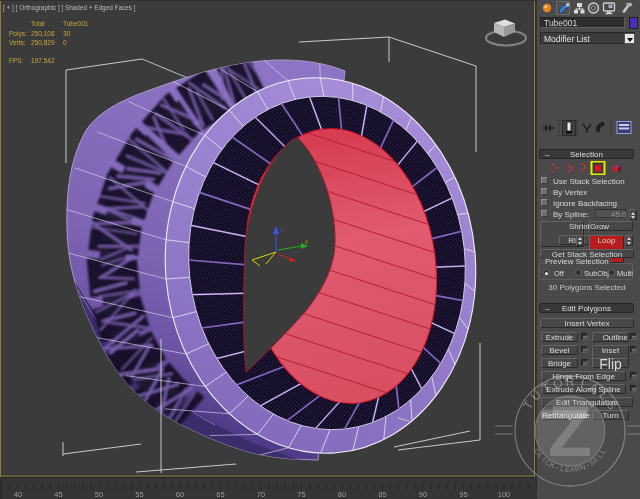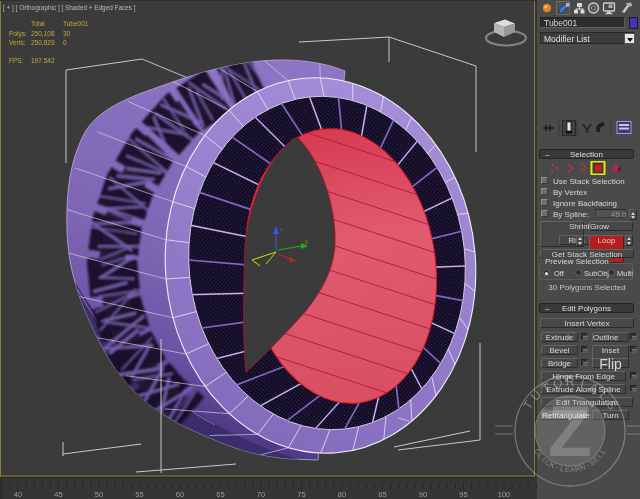--- a/index.html
+++ b/index.html
@@ -472,21 +472,21 @@
 <div style="position:absolute;left:47px;top:269px;font-size:7.5px;color:#d8d8d8;white-space:nowrap">SubObj</div>
 <div style="position:absolute;left:71px;top:269px;width:7px;height:7px;border-radius:4px;background:#2e2e2e;border:1px solid #666"></div>
 <div style="position:absolute;left:80px;top:269px;font-size:7.5px;color:#d8d8d8;white-space:nowrap">Multi</div>
 <div style="position:absolute;left:0;top:283px;width:100px;text-align:center;font-size:8px;color:#c6c6c6">30 Polygons Selected</div>
 <div style="position:absolute;left:2px;top:303px;width:95px;height:10px;background:#393939;border:1px solid #252525;border-radius:2px;color:#dedede;font-size:8px;line-height:10px;text-align:center"><span style="position:absolute;left:5px;top:0">–</span>Edit Polygons</div>
 <div style="background:#474747;border:1px solid #2c2c2c;border-top-color:#646464;border-left-color:#646464;border-radius:2px;color:#d8d8d8;font-size:8px;text-align:center;position:absolute;left:3px;top:318px;width:94px;height:10px;line-height:10px;">Insert Vertex</div>
 <div style="background:#474747;border:1px solid #2c2c2c;border-top-color:#646464;border-left-color:#646464;border-radius:2px;color:#d8d8d8;font-size:8px;text-align:center;position:absolute;left:4px;top:332px;width:37px;height:10px;line-height:10px;">Extrude</div>
 <div style="position:absolute;left:44px;top:333px;width:7px;height:7px;background:#333;border:1px solid #222;border-bottom-color:#5a5a5a;border-right-color:#5a5a5a">
         <div style="margin:1.5px auto 0;width:4px;height:3px;background:#565656;border-top:1px solid #777"></div>
       </div>
-<div style="background:#474747;border:1px solid #2c2c2c;border-top-color:#646464;border-left-color:#646464;border-radius:2px;color:#d8d8d8;font-size:8px;text-align:left;position:absolute;left:55px;top:332px;width:37px;height:10px;line-height:10px;">Outline</div>
+<div style="background:#474747;border:1px solid #2c2c2c;border-top-color:#646464;border-left-color:#646464;border-radius:2px;color:#d8d8d8;font-size:8px;text-align:right;position:absolute;left:55px;top:332px;width:37px;height:10px;line-height:10px;">Outline</div>
 <div style="position:absolute;left:93px;top:333px;width:7px;height:7px;background:#333;border:1px solid #222;border-bottom-color:#5a5a5a;border-right-color:#5a5a5a">
         <div style="margin:1.5px auto 0;width:4px;height:3px;background:#565656;border-top:1px solid #777"></div>
       </div>
 <div style="background:#474747;border:1px solid #2c2c2c;border-top-color:#646464;border-left-color:#646464;border-radius:2px;color:#d8d8d8;font-size:8px;text-align:center;position:absolute;left:4px;top:345px;width:37px;height:10px;line-height:10px;">Bevel</div>
 <div style="position:absolute;left:44px;top:346px;width:7px;height:7px;background:#333;border:1px solid #222;border-bottom-color:#5a5a5a;border-right-color:#5a5a5a">
         <div style="margin:1.5px auto 0;width:4px;height:3px;background:#565656;border-top:1px solid #777"></div>
       </div>
 <div style="background:#474747;border:1px solid #2c2c2c;border-top-color:#646464;border-left-color:#646464;border-radius:2px;color:#d8d8d8;font-size:8px;text-align:center;position:absolute;left:55px;top:345px;width:37px;height:18px;line-height:10px;">Inset</div>
 <div style="position:absolute;left:93px;top:346px;width:7px;height:7px;background:#333;border:1px solid #222;border-bottom-color:#5a5a5a;border-right-color:#5a5a5a">
         <div style="margin:1.5px auto 0;width:4px;height:3px;background:#565656;border-top:1px solid #777"></div>

